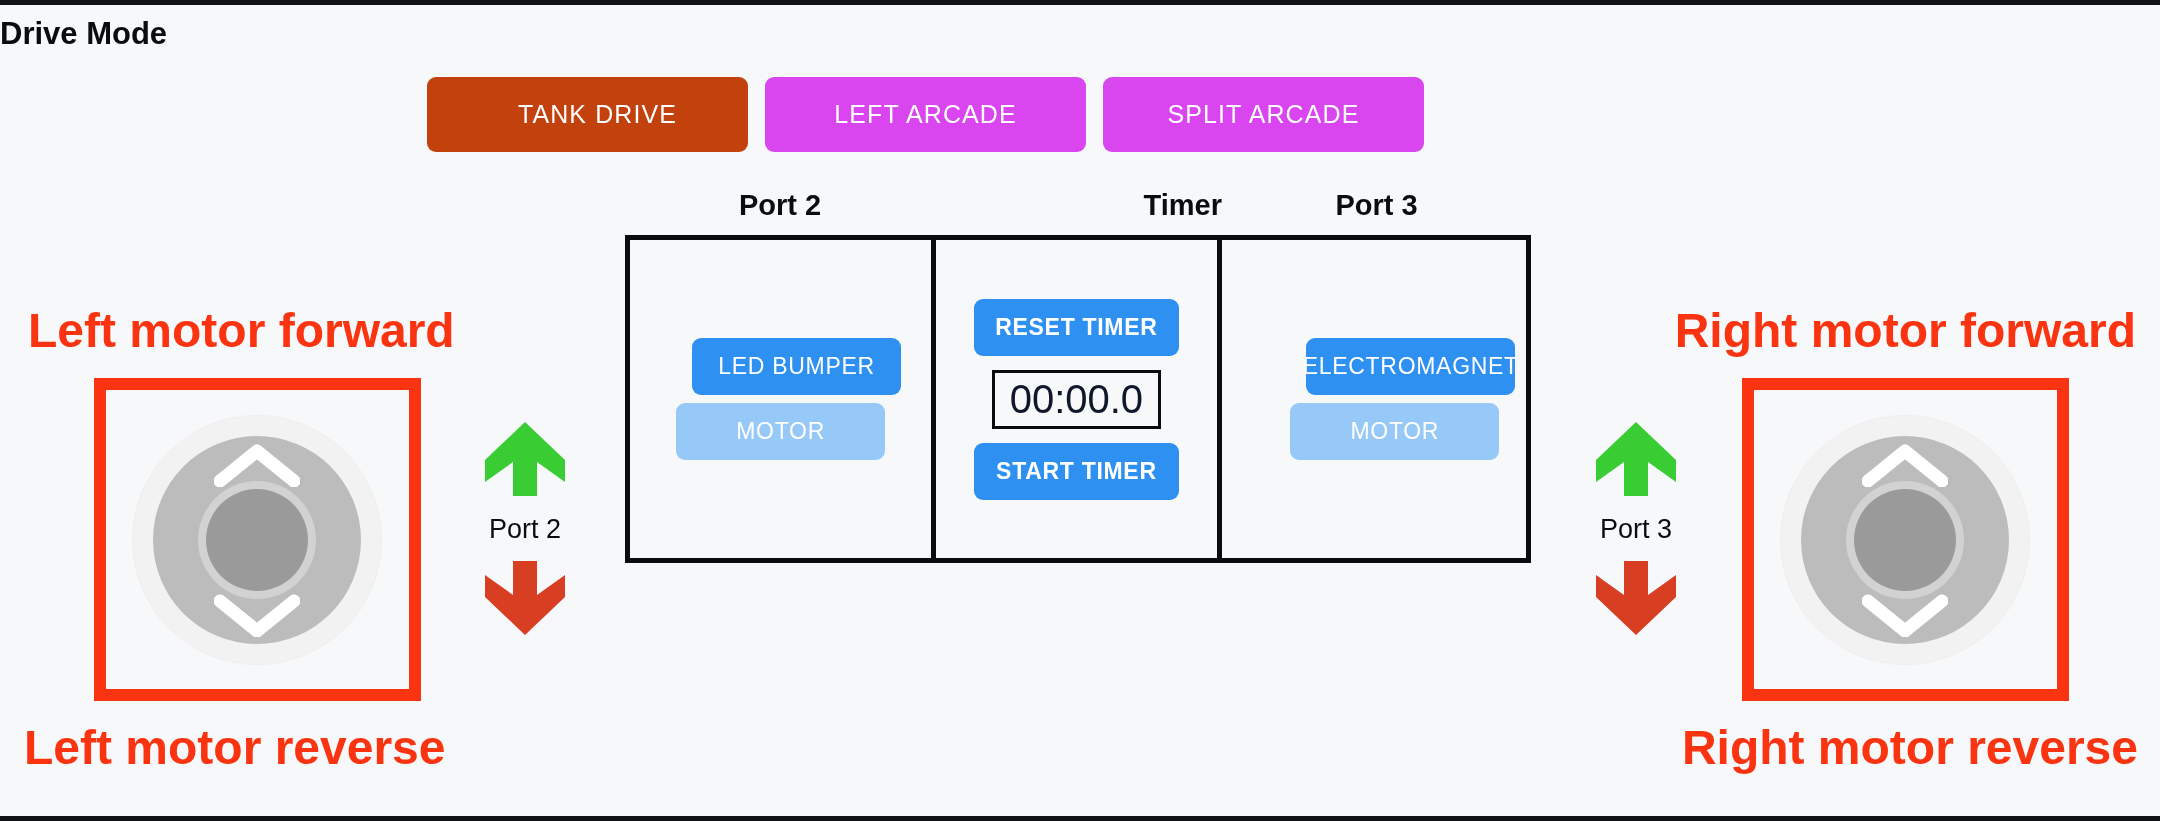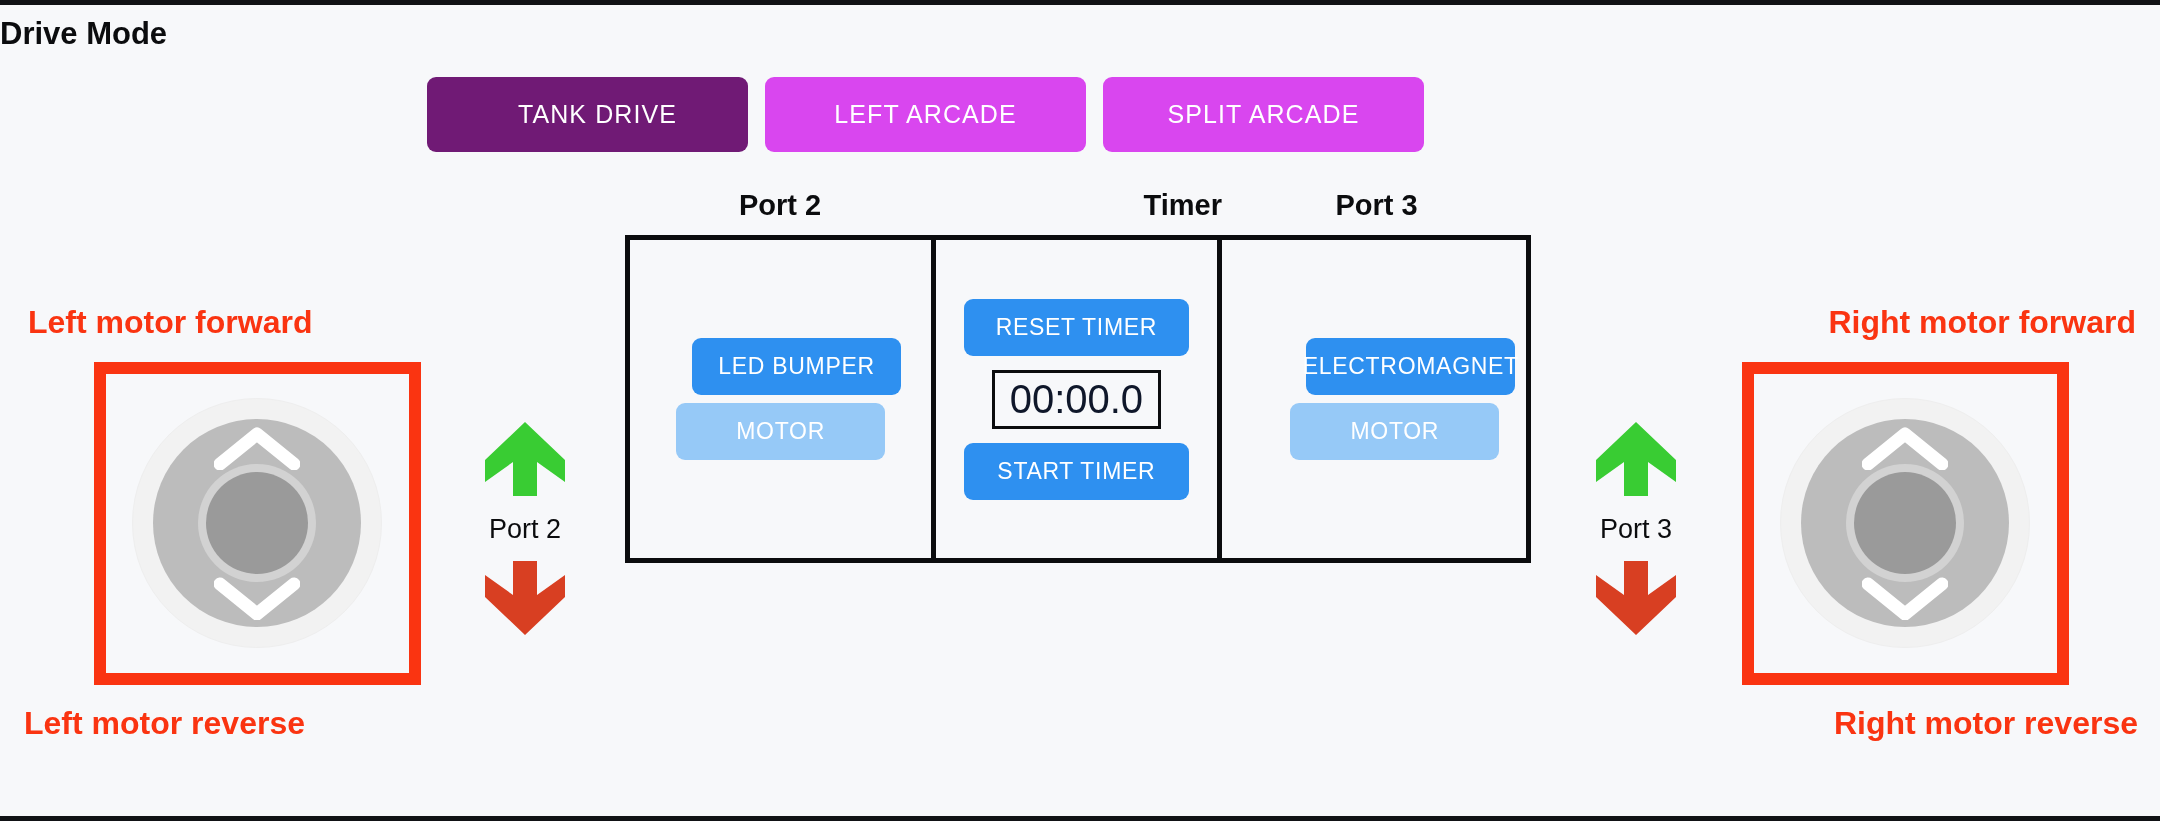--- a/index.html
+++ b/index.html
@@ -59,21 +59,21 @@
     font-size: 25px;
     font-family: "Liberation Sans", sans-serif;
     letter-spacing: 1.1px;
     cursor: pointer;
     display: flex;
     align-items: center;
     justify-content: center;
     padding: 0;
   }
   .mode-btn.active {
-    background: #701a75;
+    background: #c2410c;
     padding-left: 20px;
   }
 
   
   #center-panel-labels {
     position: absolute;
     top: 189px;
     left: 625px;
     width: 906px;
     display: flex;
@@ -133,34 +133,35 @@
     display: flex;
     align-items: center;
     justify-content: center;
     cursor: pointer;
     padding: 0;
   }
   .port-btn.primary { background: #2e90f0; margin-left: 32px; }
   .port-btn.muted   { background: #96c9f7; }
 
   .timer-btn {
-    width: 225px;
+    width: 205px;
     height: 57px;
     border: none;
     border-radius: 9px;
     background: #2e90f0;
     color: #ffffff;
     font-size: 23px;
     font-family: "Liberation Sans", sans-serif;
     letter-spacing: 0.7px;
     display: flex;
     align-items: center;
     justify-content: center;
     cursor: pointer;
     padding: 0;
+    font-weight: bold;
   }
   #timer-display {
     width: 169px;
     height: 59px;
     box-sizing: border-box;
     border: 3px solid #0b0c0e;
     background: #f7f8fa;
     display: flex;
     align-items: center;
     justify-content: center;
@@ -192,21 +193,21 @@
   .joystick-group {
     position: absolute;
     width: 470px;
     display: flex;
     flex-direction: column;
     align-items: center;
   }
   #joystick-left  { left: 22px;   top: 306px; }
   #joystick-right { left: 1670px; top: 306px; }
   .motor-label {
-    font-size: 32px;
+    font-size: 48px;
     font-weight: bold;
     color: #fa3411;
     white-space: nowrap;
     line-height: 1.05;
   }
   .motor-label.top    { margin-bottom: 22px; }
   .motor-label.bottom { margin-top: 22px; }
   .joystick-box {
     width: 327px;
     height: 323px;

